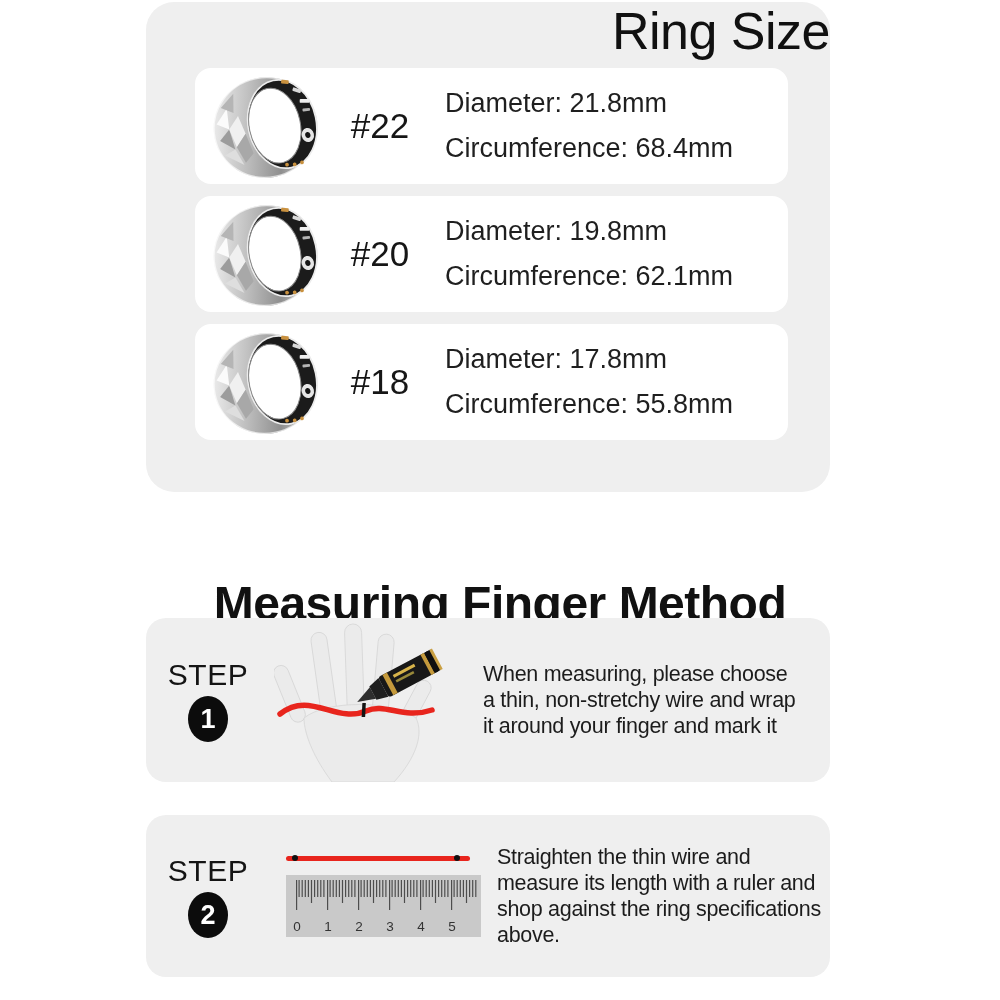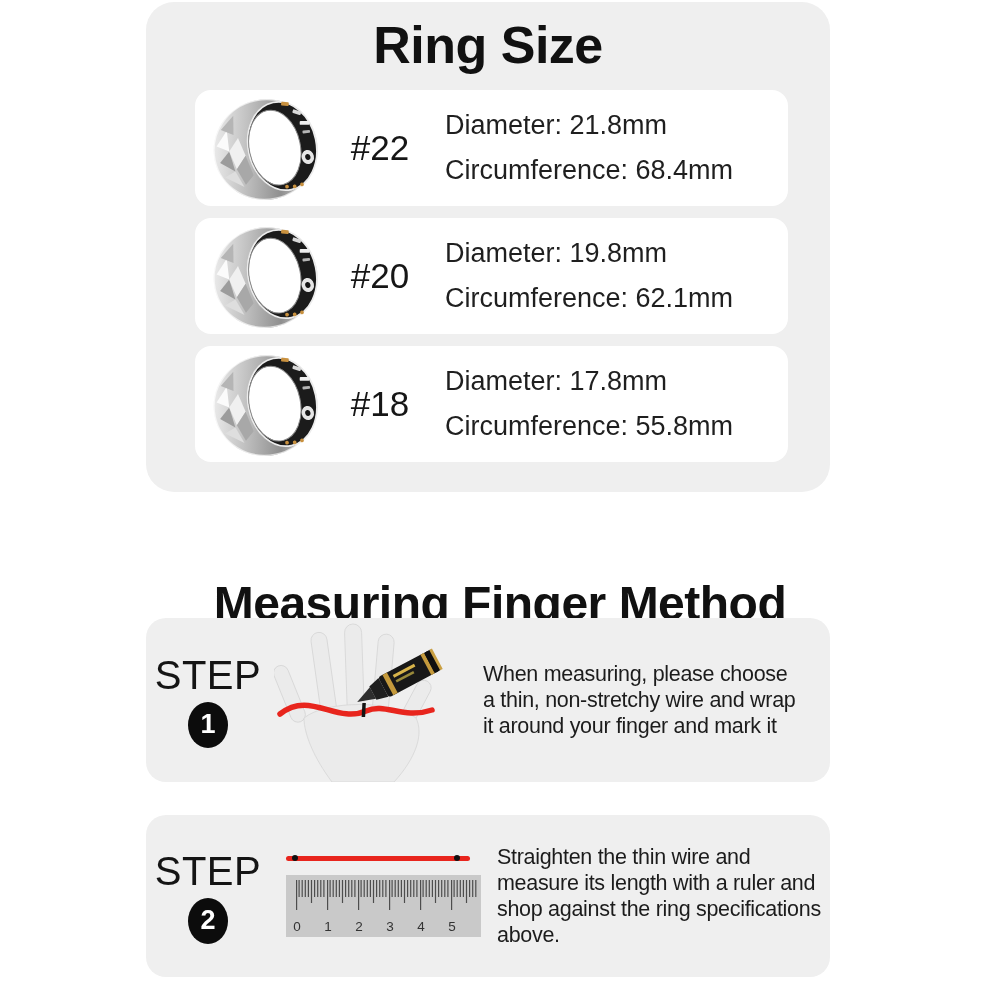--- a/index.html
+++ b/index.html
@@ -2,38 +2,38 @@
 <html><head>
 <meta charset="utf-8">
 <style>
   html,body{margin:0;padding:0;background:#fff;}
   .page{position:relative;width:1000px;height:1000px;background:#ffffff;
         font-family:"Liberation Sans",sans-serif;overflow:hidden;}
 
   
   .panel{position:absolute;left:146px;top:2px;width:684px;height:490px;
          background:#efefef;border-radius:28px;}
-  .panel-title{text-align:center;font-size:52px;font-weight:bold;color:#111;
-               letter-spacing:-0.5px;padding-top:14px;height:66px;line-height:58px;}
-  .size-card{width:593px;height:116px;margin:8px 0 12px 49px;background:#ffffff;
+  .panel-title{text-align:right;font-size:52px;font-weight:normal;color:#111;
+               letter-spacing:-0.5px;height:66px;line-height:58px;}
+  .size-card{width:593px;height:116px;margin:0 0 12px 49px;background:#ffffff;
              border-radius:16px;display:flex;align-items:center;}
   .ring-svg{width:128px;height:106px;margin-left:14px;flex:none;}
   .size-label{width:86px;text-align:center;font-size:35px;color:#161616;flex:none;}
   .specs{margin-left:22px;font-size:27px;color:#1f1f1f;line-height:45px;}
 
   
   .section-title{position:absolute;top:532px;left:0;width:100%;text-align:center;
                  font-size:48px;font-weight:bold;color:#111;letter-spacing:-0.5px;margin-top:44px;}
 
   .step-card{position:absolute;left:146px;width:684px;background:#efefef;
              border-radius:20px;display:flex;align-items:center;overflow:hidden;}
   #step1{top:618px;height:164px;}
   #step2{top:815px;height:162px;}
   .step-left{width:124px;flex:none;display:flex;flex-direction:column;align-items:center;}
-  .step-word{font-size:40px;color:#141414;letter-spacing:0.5px;}
+  .step-word{font-size:30px;color:#141414;letter-spacing:0.5px;}
   .step-badge{width:40px;height:46px;border-radius:50%;background:#0c0c0c;color:#fff;
               font-size:27px;font-weight:bold;display:flex;align-items:center;
               justify-content:center;margin-top:4px;}
   .hand-graphic{width:185px;height:160px;margin-left:4px;flex:none;align-self:flex-end;}
   .step-text{margin-left:24px;font-size:21.5px;line-height:26px;color:#1c1c1c;
              letter-spacing:-0.3px;}
   .step-text div{white-space:nowrap;}
   .wire-graphic{width:195px;margin-left:16px;flex:none;}
   .red-line{position:relative;width:184px;height:5px;background:#e8251d;
             border-radius:2.5px;margin-bottom:14px;}

